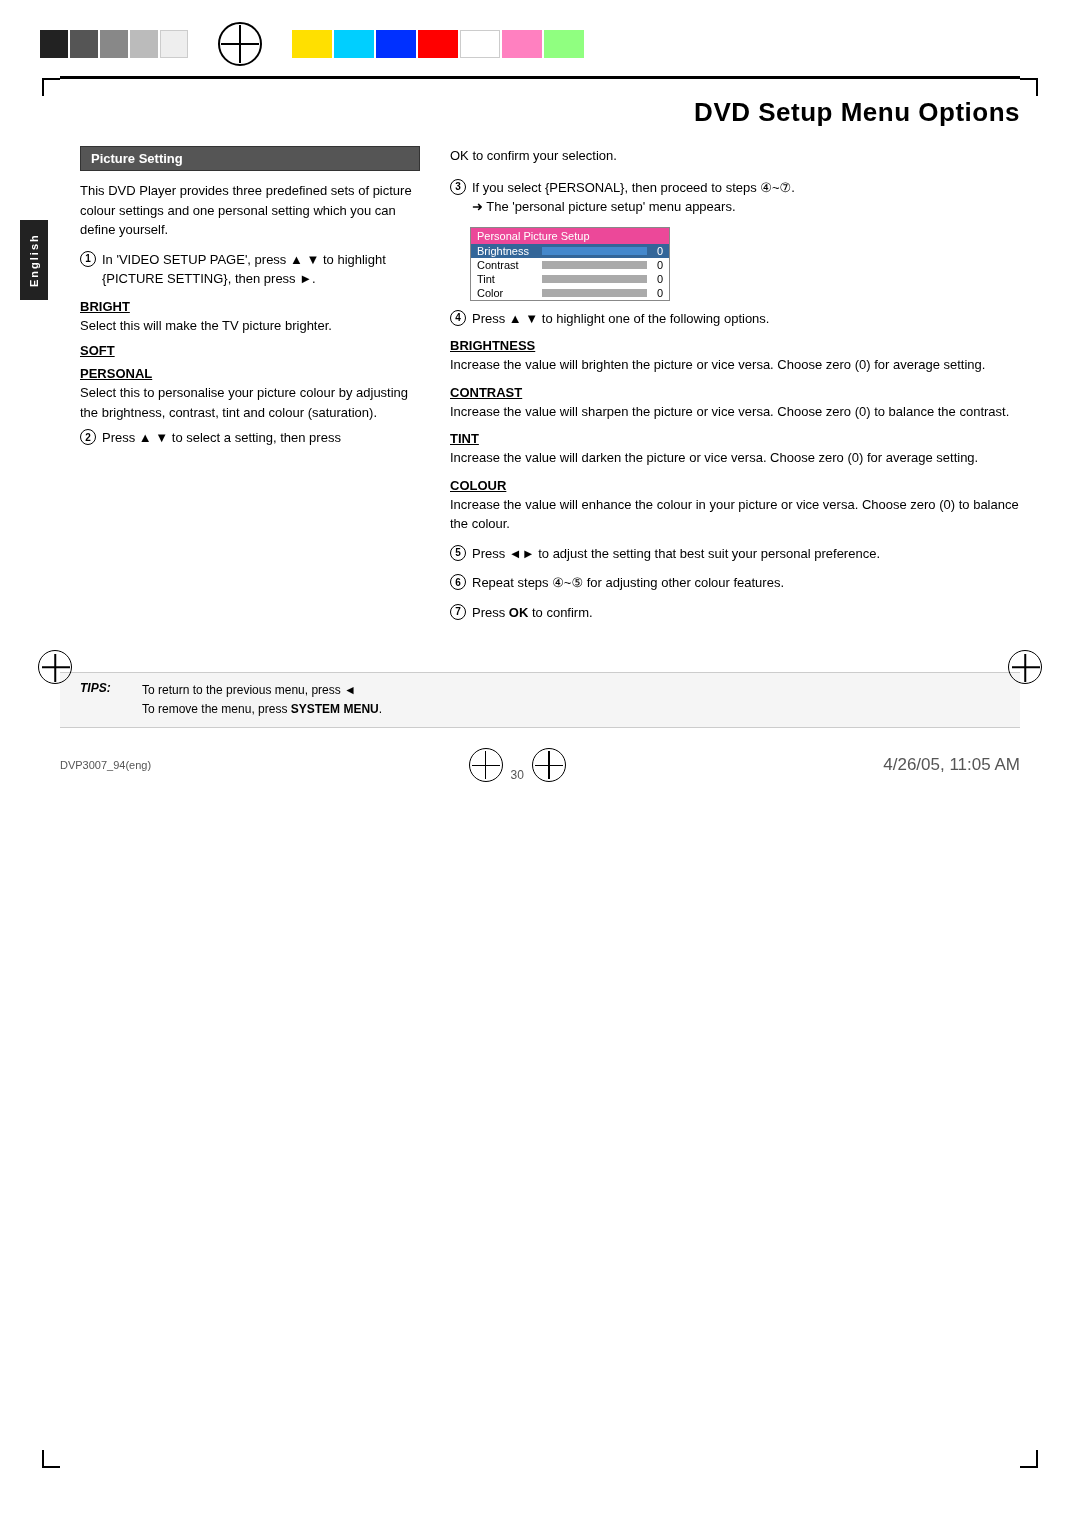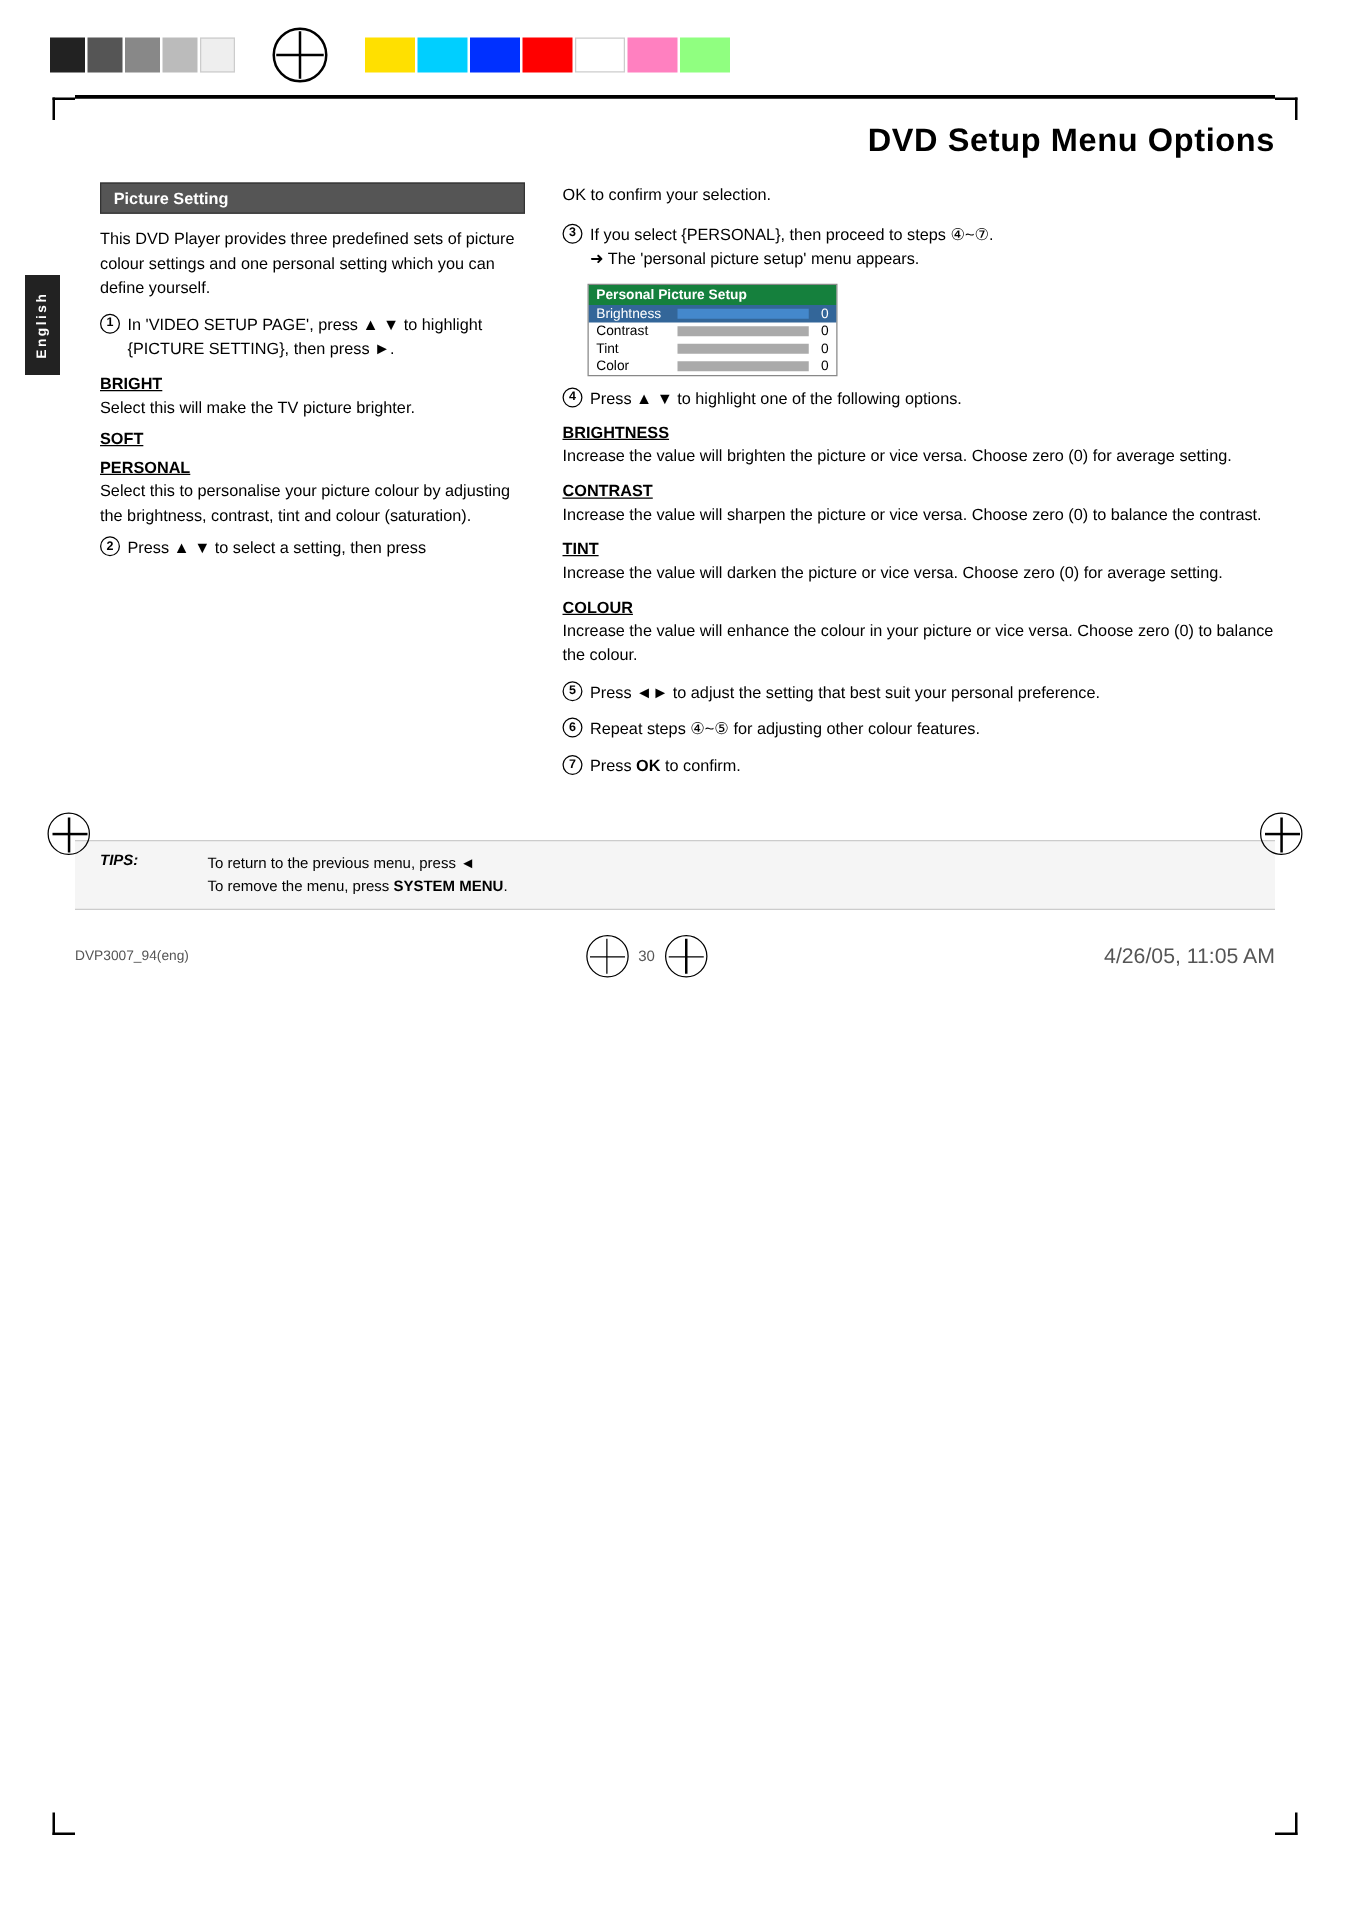--- a/index.html
+++ b/index.html
@@ -187,25 +187,25 @@
     }
 
     
     .pps-box {
       border: 1px solid #888;
       width: 200px;
       margin: 8px 0 8px 20px;
       font-size: 11px;
     }
     .pps-header {
-      background: #15803d;
+      background: #ec4899;
       color: #fff;
       padding: 2px 6px;
       font-size: 11px;
-      font-weight: bold;
+      font-weight: normal;
     }
     .pps-row {
       display: flex;
       align-items: center;
       padding: 1px 6px;
       font-size: 11px;
     }
     .pps-row.highlighted {
       background: #336699;
       color: #fff;
@@ -237,21 +237,21 @@
 
     
     .tips-box {
       background: #f5f5f5;
       border-top: 1px solid #ccc;
       border-bottom: 1px solid #ccc;
       padding: 8px 20px;
       font-size: 12px;
       margin-top: 40px;
       display: flex;
-      gap: 36px;
+      gap: 12px;
       align-items: flex-start;
     }
     .tips-label {
       font-weight: bold;
       font-style: italic;
       min-width: 50px;
     }
     .tips-content {
       font-size: 12px;
       line-height: 1.6;
@@ -496,21 +496,21 @@
       </div>
     </div>
   </div>
 
 </div>
 
 <div style="display:flex; justify-content:space-between; align-items:center; padding: 10px 60px 20px 60px; margin-top:10px;">
   <div style="display:flex; align-items:center; gap:8px;">
     <span style="font-size:11px; color:#555;">DVP3007_94(eng)</span>
   </div>
-  <div style="display:flex; align-items:center; gap:8px;">
+  <div style="display:flex; align-items:flex-end; gap:8px;">
     <div class="bottom-crosshair"></div>
     <span style="font-size:12px; color:#555;">30</span>
     <div class="bottom-crosshair"></div>
   </div>
   <div>
     <span style="font-size:17px; color:#555;">4/26/05, 11:05 AM</span>
   </div>
 </div>
 
 </body></html>

